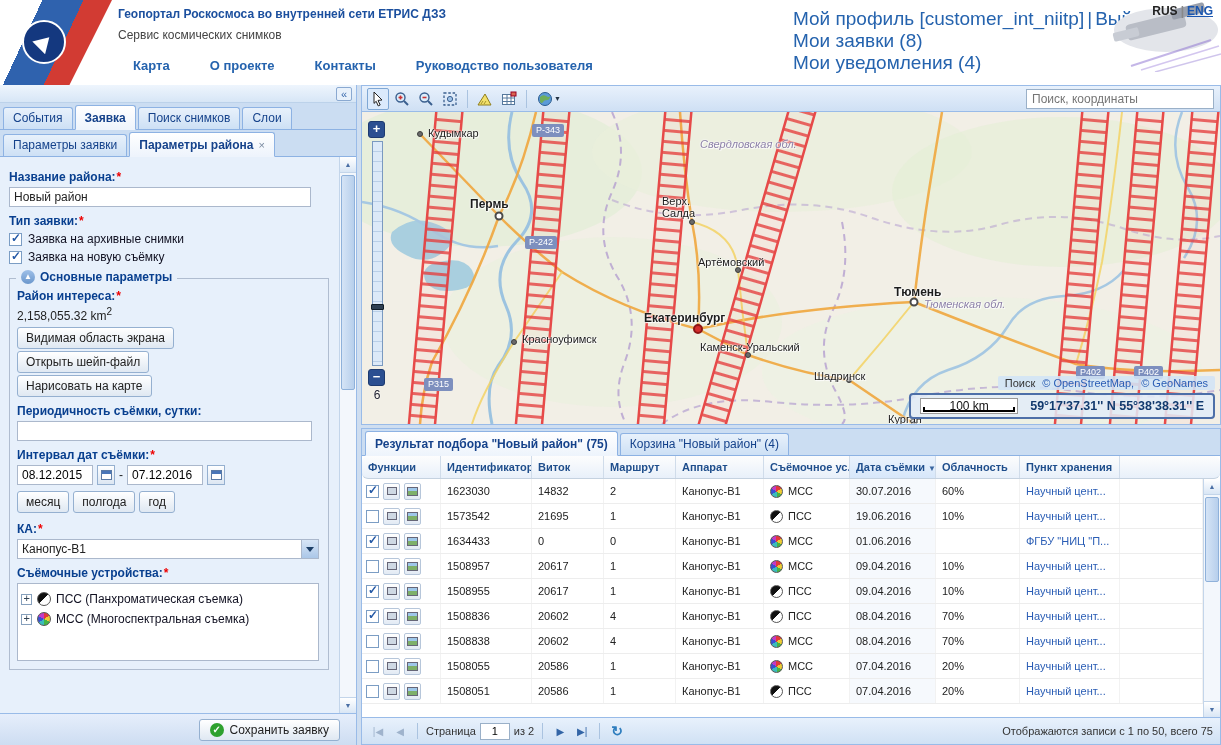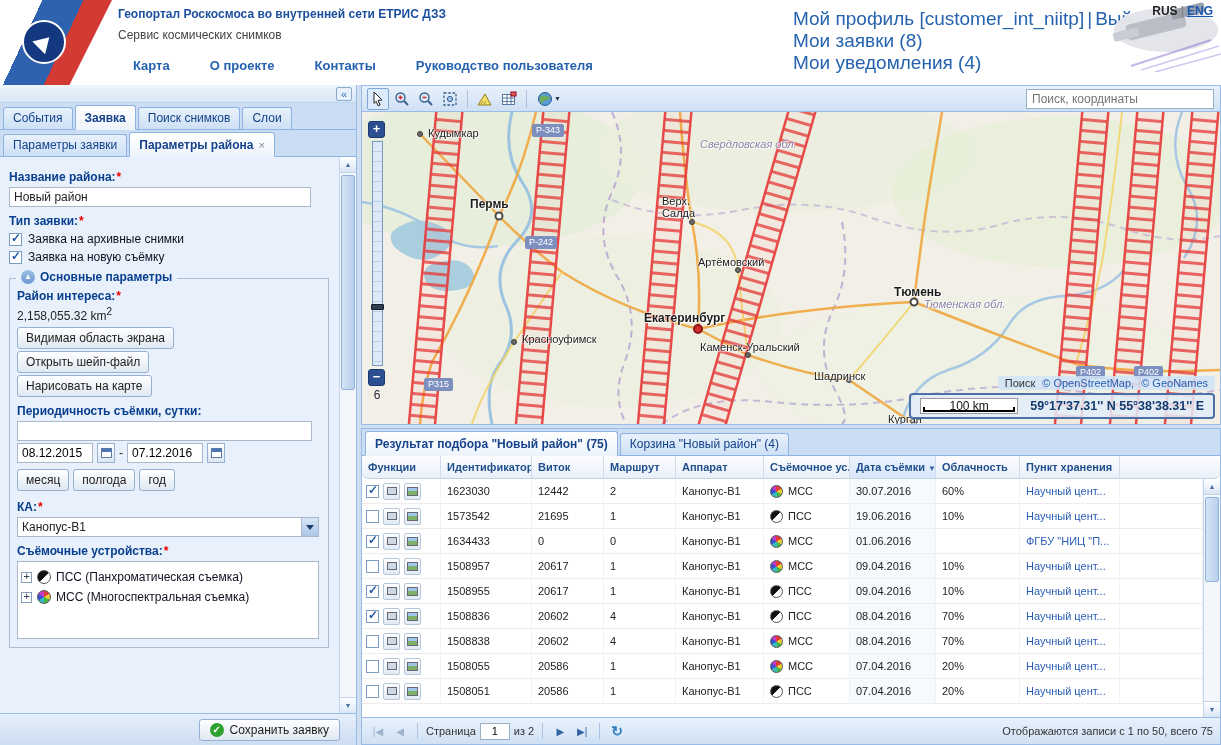--- a/index.html
+++ b/index.html
@@ -205,20 +205,21 @@
         </div>
         <div class="flabel" style="margin-top:0;"><span>Район интереса:</span><span class="req">*</span></div>
         <div class="area-val"><span>2,158,055.32 km</span><sup>2</sup></div>
         <div class="btn-stack">
           <div class="btn">Видимая область экрана</div>
           <div class="btn">Открыть шейп-файл</div>
           <div class="btn">Нарисовать на карте</div>
         </div>
         <div class="flabel">Периодичность съёмки, сутки:</div>
         <input class="tinput" style="width: 295px;" value="">
+        <div class="flabel"><span>Интервал дат съёмки:</span><span class="req">*</span></div>
         <div class="daterow">
           <input class="dinput" value="08.12.2015" style="">
           <div class="calbtn">
               <div class="cal-icon"></div>
             </div>
           <span>-</span>
           <input class="dinput" value="07.12.2016" style="">
           <div class="calbtn">
               <div class="cal-icon"></div>
             </div>
@@ -459,21 +460,21 @@
     <div class="gcell c0 func">
       <div class="cb checked"></div>
       <div class="mini-btn">
               <div class="mon"></div>
             </div>
       <div class="mini-btn">
               <div class="pic"></div>
             </div>
     </div>
     <div class="gcell c1">1623030</div>
-    <div class="gcell c2">12442</div>
+    <div class="gcell c2">14832</div>
     <div class="gcell c3">2</div>
     <div class="gcell c4">Канопус-В1</div>
     <div class="gcell c5">
             <div class="sensor mss"></div>
             <span>МСС</span>
           </div>
     <div class="gcell c6">30.07.2016</div>
     <div class="gcell c7">60%</div>
     <div class="gcell c8 link">Научный цент...</div>
     <div class="gcell cf"></div>

